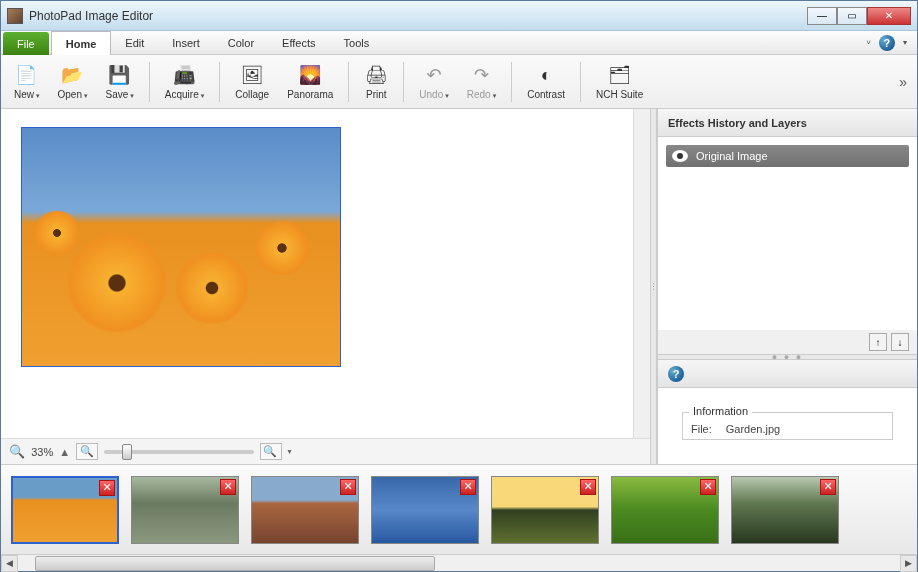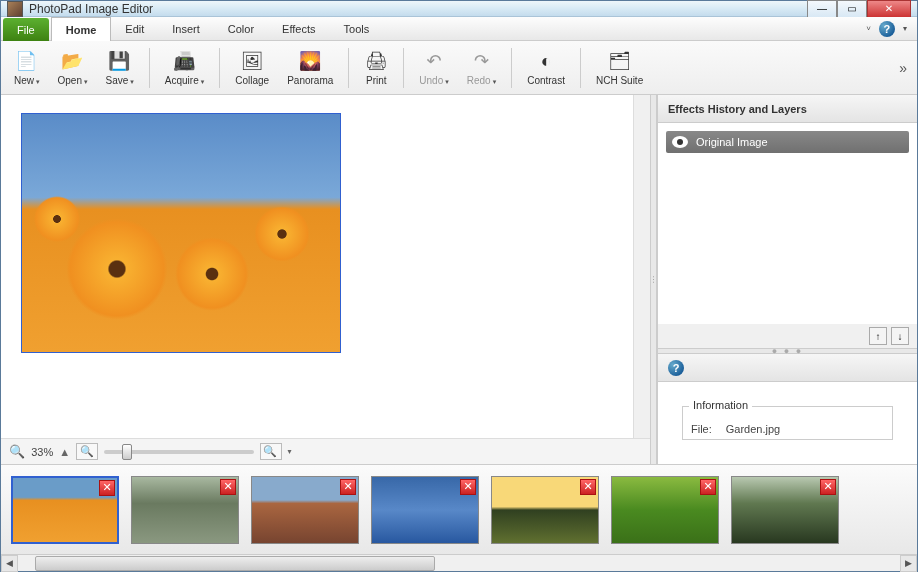--- a/index.html
+++ b/index.html
@@ -1,20 +1,20 @@
 <!DOCTYPE html>
 <html><head>
 <meta charset="utf-8">
 <style>
 * { box-sizing: border-box; margin: 0; padding: 0; font-family: "Segoe UI", Tahoma, sans-serif; }
 body { width: 918px; height: 572px; background: linear-gradient(to bottom, #d0e4f0, #b8d4e8); overflow: hidden; }
 
 .window { width: 918px; height: 572px; display: flex; flex-direction: column; border: 1px solid #5a7a9a; }
 
-.titlebar { height: 16px; background: linear-gradient(to bottom, #eef6fa 0%, #d8eaf5 50%, #c4dced 100%); display: flex; align-items: center; padding: 0 6px; border-bottom: 1px solid #aac4d8; }
+.titlebar { height: 30px; background: linear-gradient(to bottom, #eef6fa 0%, #d8eaf5 50%, #c4dced 100%); display: flex; align-items: center; padding: 0 6px; border-bottom: 1px solid #aac4d8; }
 .titlebar-icon { width: 16px; height: 16px; margin-right: 6px; background: linear-gradient(135deg, #a88058, #604030); border: 1px solid #555; }
 .titlebar-text { font-size: 12px; color: #333; flex: 1; }
 .titlebar-btns { display: flex; gap: 0; }
 .tb-btn { width: 30px; height: 18px; border: 1px solid #888; background: linear-gradient(to bottom, #f4f8fc, #d8e8f4); font-size: 10px; display: flex; align-items: center; justify-content: center; cursor: pointer; }
 .tb-btn.close { background: linear-gradient(to bottom, #e88, #c33); width: 44px; color: #fff; border-color: #a33; }
 
 .menubar { height: 24px; background: linear-gradient(to bottom, #fdfdfd, #e8e8e8); display: flex; align-items: stretch; border-bottom: 1px solid #ccc; }
 .menu-tab { padding: 12px 14px; font-size: 11px; color: #333; cursor: pointer; display: flex; align-items: center; }
 .menu-tab.file { background: linear-gradient(to bottom, #5cb030, #3c8010); color: #fff; border-radius: 3px 3px 0 0; margin: 1px 2px 0 2px; }
 .menu-tab.active { background: #fff; border: 1px solid #bbb; border-bottom: none; font-weight: 600; }
@@ -57,21 +57,21 @@
 .eye-ico:after { content: ''; position: absolute; width: 6px; height: 6px; background: #333; border-radius: 50%; left: 5px; top: 3px; }
 .panel-footer { height: 24px; display: flex; justify-content: flex-end; align-items: center; gap: 4px; padding: 0 8px; }
 .updown { width: 18px; height: 18px; border: 1px solid #aaa; background: #f4f4f4; font-size: 10px; display: flex; align-items: center; justify-content: center; cursor: pointer; }
 .dots { text-align: center; color: #aaa; font-size: 9px; letter-spacing: 2px; padding: 1px; }
 .splitter-h { height: 6px; background: #e8e8e8; cursor: row-resize; display: flex; align-items: center; justify-content: center; border-top: 1px solid #ccc; border-bottom: 1px solid #ccc; }
 .splitter-v { width: 7px; background: #e8e8e8; cursor: col-resize; display:flex; align-items:center; justify-content:center; border-left:1px solid #ccc; border-right:1px solid #ccc; color:#999; font-size:8px;}
 
 .prop-body { background: #fff; padding: 24px; font-size: 11px; }
 .prop-group { border: 1px solid #ccc; padding: 6px 8px 4px; position: relative; }
 .prop-legend { position: absolute; top: -8px; left: 6px; background: #fff; padding: 0 4px; font-size: 11px; color: #333; }
-.prop-row { display: flex; gap: 14px; color: #444; margin-top: 10px; }
+.prop-row { display: flex; gap: 14px; color: #444; margin-top: 4px; }
 
 .thumbstrip { height: 90px; background: linear-gradient(to bottom, #fbfbfb, #e8e8e8); border-top: 1px solid #ccc; display: flex; align-items: center; padding: 6px 10px; gap: 12px; overflow: hidden; }
 .thumb { width: 108px; height: 68px; border: 1px solid #888; position: relative; cursor: pointer; }
 .thumb.selected { border: 2px solid #3060d0; }
 .thumb-close { position: absolute; top: 2px; right: 2px; width: 16px; height: 16px; background: linear-gradient(to bottom, #f66, #c22); border: 1px solid #a11; color: #fff; font-size: 11px; display: flex; align-items: center; justify-content: center; cursor: pointer; }
 .t1 { background: linear-gradient(to bottom, #6a9cc8 30%, #e89020 35%, #f0a030); }
 .t2 { background: linear-gradient(to bottom, #a8b8a0, #6a7a60 40%, #8a9880); }
 .t3 { background: linear-gradient(to bottom, #88aacc 35%, #aa6640 40%, #774430); }
 .t4 { background: linear-gradient(to bottom, #3868a8, #5888c8 50%, #2858a0); }
 .t5 { background: linear-gradient(to bottom, #f8d878 45%, #304020 50%, #607030); }

